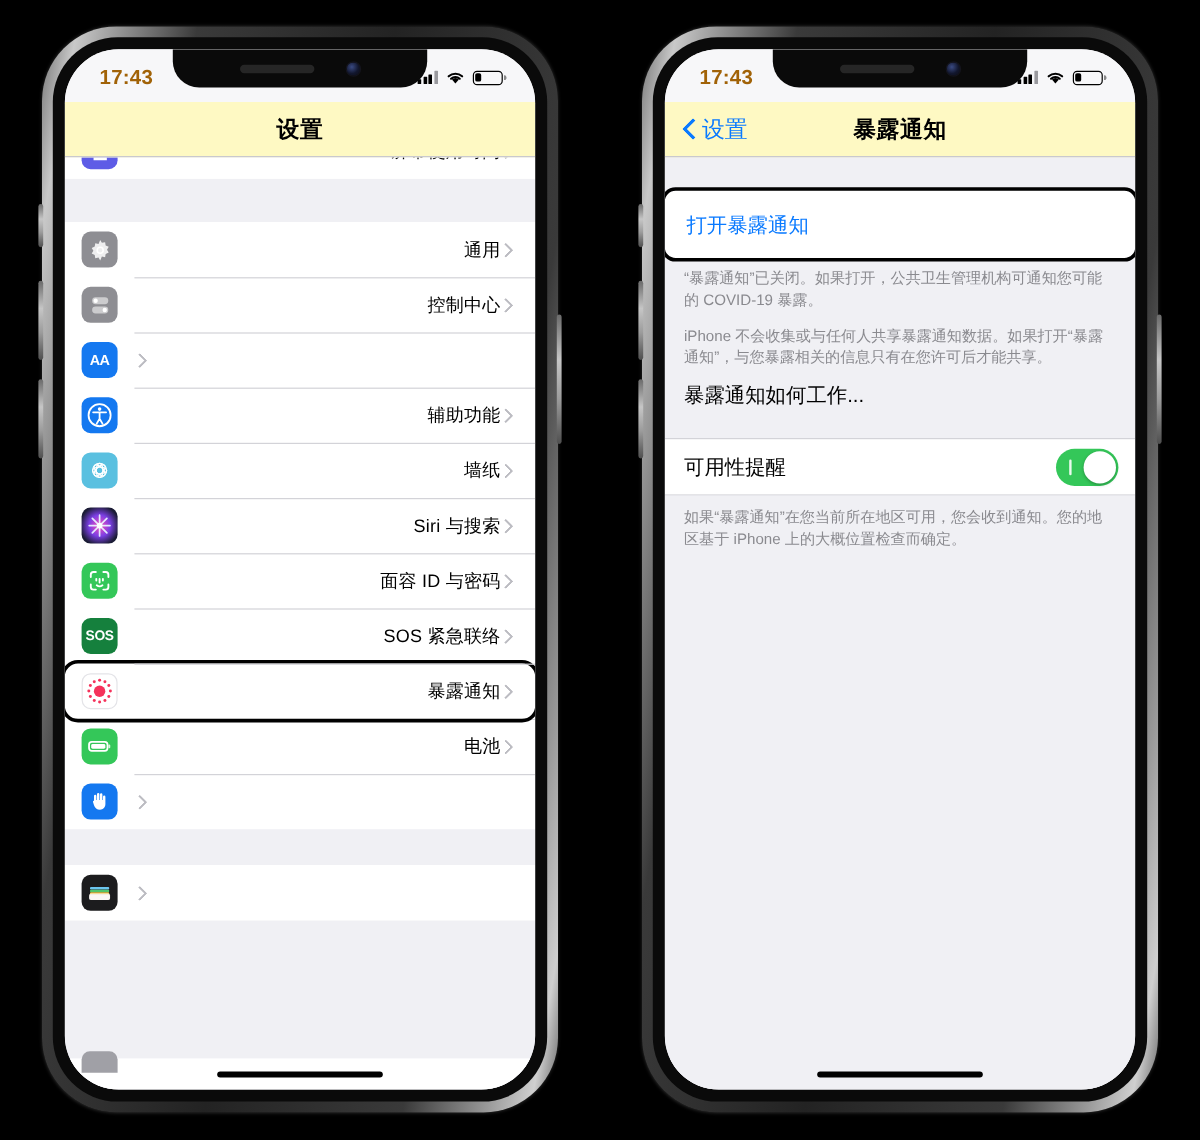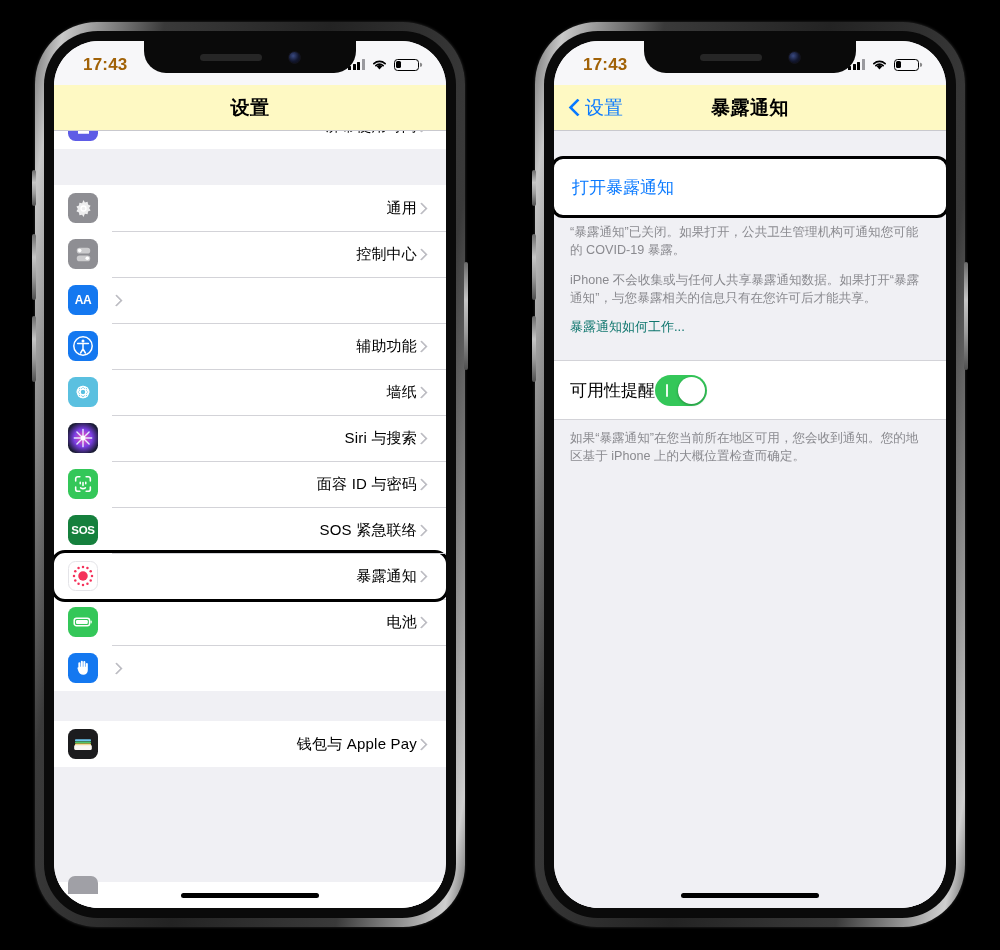--- a/index.html
+++ b/index.html
@@ -274,29 +274,30 @@
   }
   .footnote {
     padding: 8px 16px 0 16px;
     font-size: 12.6px;
     line-height: 1.45;
     color: #8a8a8f;
     background: #f0f0f4;
   }
   .footnote p { margin-bottom: 11px; }
   .footlink {
-    font-size: 13px;
-    color: #0f766e;
+    font-size: 17px;
+    color: #000000;
     padding: 0 16px 14px 16px;
     background:#f0f0f4;
   }
   .toggle-row {
     display: flex;
     align-items: center;
-    height: 60px;
+    justify-content: space-between;
+    height: 48px;
     background: #fff;
     padding: 0 14px 0 16px;
     border-top: .6px solid #d3d3d8;
     border-bottom: .6px solid #d3d3d8;
   }
   .toggle-row .label { font-size: 17px; color:#000; }
   .switch {
     width: 52px; height: 31px;
     border-radius: 16px;
     background: #34c759;
@@ -548,21 +549,20 @@
             <div class="row">
               <div class="ico" style="background:#1c1c1e">
                 <svg width="24" height="24" viewBox="0 0 24 24">
                   <rect x="4" y="7.2" width="16" height="2.1" rx=".8" fill="#6cc6f0"></rect>
                   <rect x="4" y="9.4" width="16" height="2.1" rx=".8" fill="#4fc46a"></rect>
                   <rect x="4" y="11.6" width="16" height="2.1" rx=".8" fill="#f0c443"></rect>
                   <rect x="3.3" y="12.6" width="17.4" height="5.4" rx="1.6" fill="#f3eee6"></rect>
                   <rect x="3.3" y="13.9" width="17.4" height="4.1" rx="1.4" fill="#fff" opacity=".55"></rect>
                 </svg>
               </div>
-              <div class="label">钱包与 Apple Pay</div>
               <div class="chev"></div>
             </div>
           </div>
 
           <div class="gap"></div>
 
           <div class="stray-ico"></div>
         </div>
 
         <div class="home-safe"></div>

